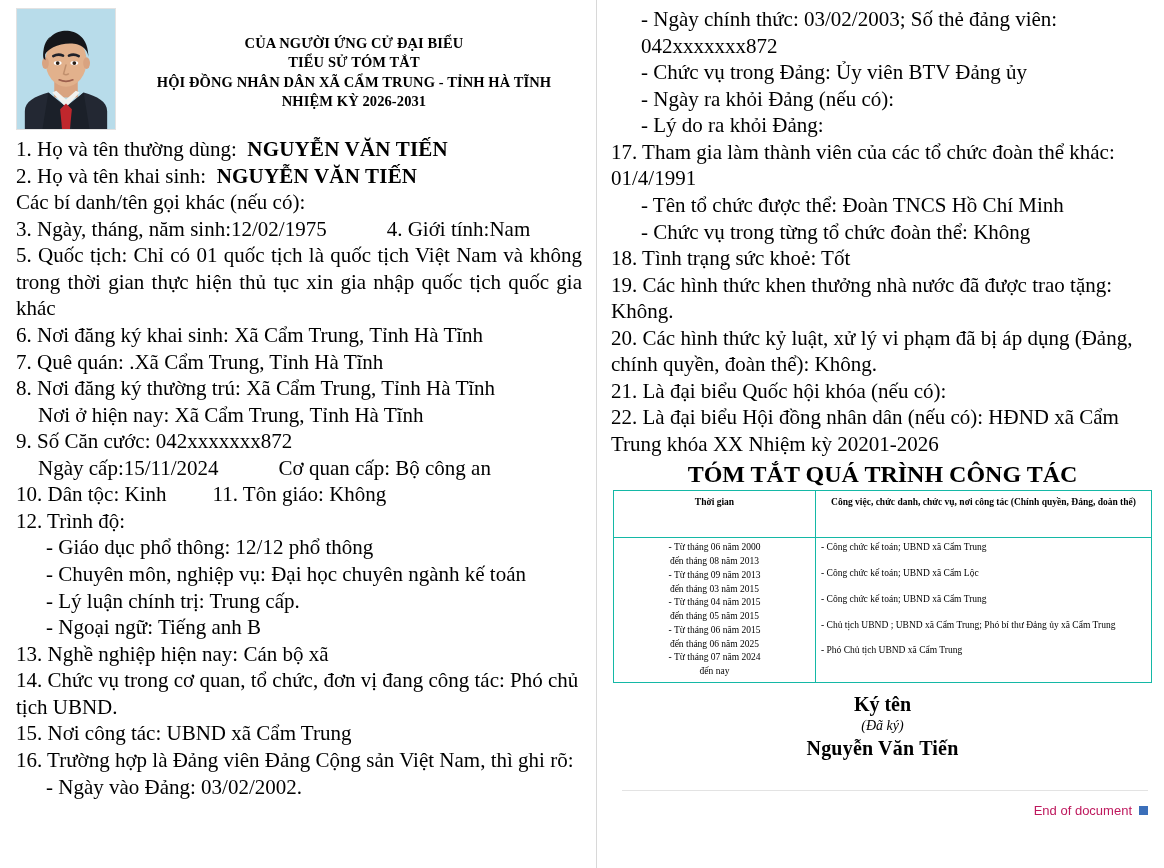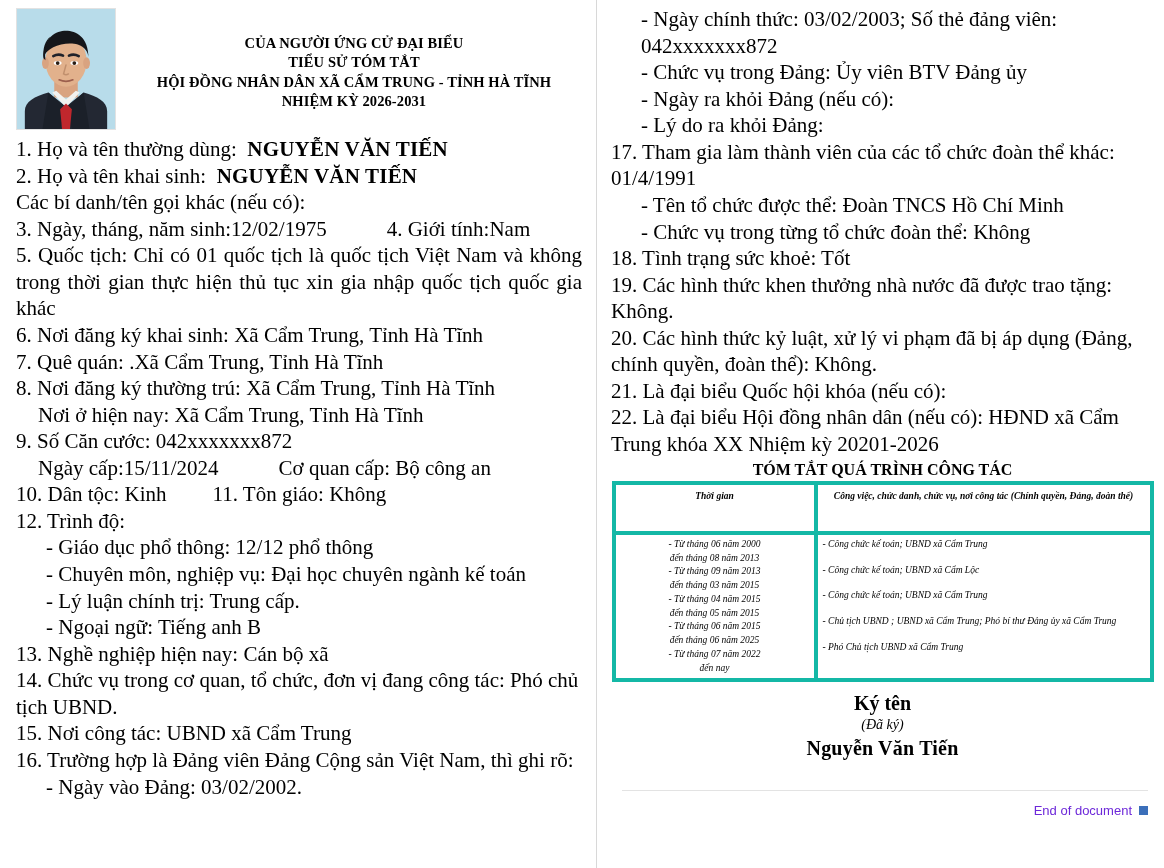--- a/index.html
+++ b/index.html
@@ -89,38 +89,37 @@
   .indent1 { padding-left: 22px; }
   .indent2 { padding-left: 30px; }
   .gap-sm { display: inline-block; width: 46px; }
   .gap-md { display: inline-block; width: 60px; }
   .nm { font-weight: bold; letter-spacing: 0.2px; }
 
   
   .table-title {
     text-align: center;
     font-weight: bold;
-    font-size: 16px;
+    font-size: 24px;
     line-height: 1.2;
     margin: 2px 0 2px 0;
   }
   table.career {
     border-collapse: collapse;
     width: 538px;
     margin: 0 auto;
     table-layout: fixed;
   }
   table.career th,
   table.career td {
-    border: 4px solid #14b8a6;
+    border: 1px solid #14b8a6;
     vertical-align: top;
     padding: 3px 5px;
     font-size: 9.5px;
     line-height: 1.45;
-    font-style: italic;
   }
   table.career th {
     text-align: center;
     font-weight: bold;
     font-size: 9.5px;
     height: 38px;
     vertical-align: top;
     padding-top: 5px;
   }
   table.career col.c1 { width: 202px; }
@@ -169,21 +168,21 @@
   }
   .footer-end {
     position: absolute;
     right: 16px;
     top: 803px;
     display: flex;
     align-items: center;
     gap: 7px;
     font-family: "Liberation Sans", "DejaVu Sans", sans-serif;
     font-size: 13px;
-    color: #6d28d9;
+    color: #be185d;
   }
   .end-marker {
     width: 9px;
     height: 9px;
     background: #3b6fba;
     display: inline-block;
   }
 </style>
 </head>
 <body>
@@ -329,21 +328,21 @@
         <tr>
           <td class="time-cell">
             <div class="time-line">- Từ tháng 06 năm 2000</div>
             <div class="time-line">đến tháng 08 năm 2013</div>
             <div class="time-line">- Từ tháng 09 năm 2013</div>
             <div class="time-line">đến tháng 03 năm 2015</div>
             <div class="time-line">- Từ tháng 04 năm 2015</div>
             <div class="time-line">đến tháng 05 năm 2015</div>
             <div class="time-line">- Từ tháng 06 năm 2015</div>
             <div class="time-line">đến tháng 06 năm 2025</div>
-            <div class="time-line">- Từ tháng 07 năm 2022</div>
+            <div class="time-line">- Từ tháng 07 năm 2024</div>
             <div class="time-line">đến nay</div>
           </td>
           <td class="job-cell">
             <div class="job-line">- Công chức kế toán; UBND xã Cẩm Trung</div>
             <div class="job-line">- Công chức kế toán; UBND xã Cẩm Lộc</div>
             <div class="job-line">- Công chức kế toán; UBND xã Cẩm Trung</div>
             <div class="job-line">- Chủ tịch UBND ; UBND xã Cẩm Trung; Phó bí thư Đảng ủy xã Cẩm Trung</div>
             <div class="job-line">- Phó Chủ tịch UBND xã Cẩm Trung</div>
           </td>
         </tr>

